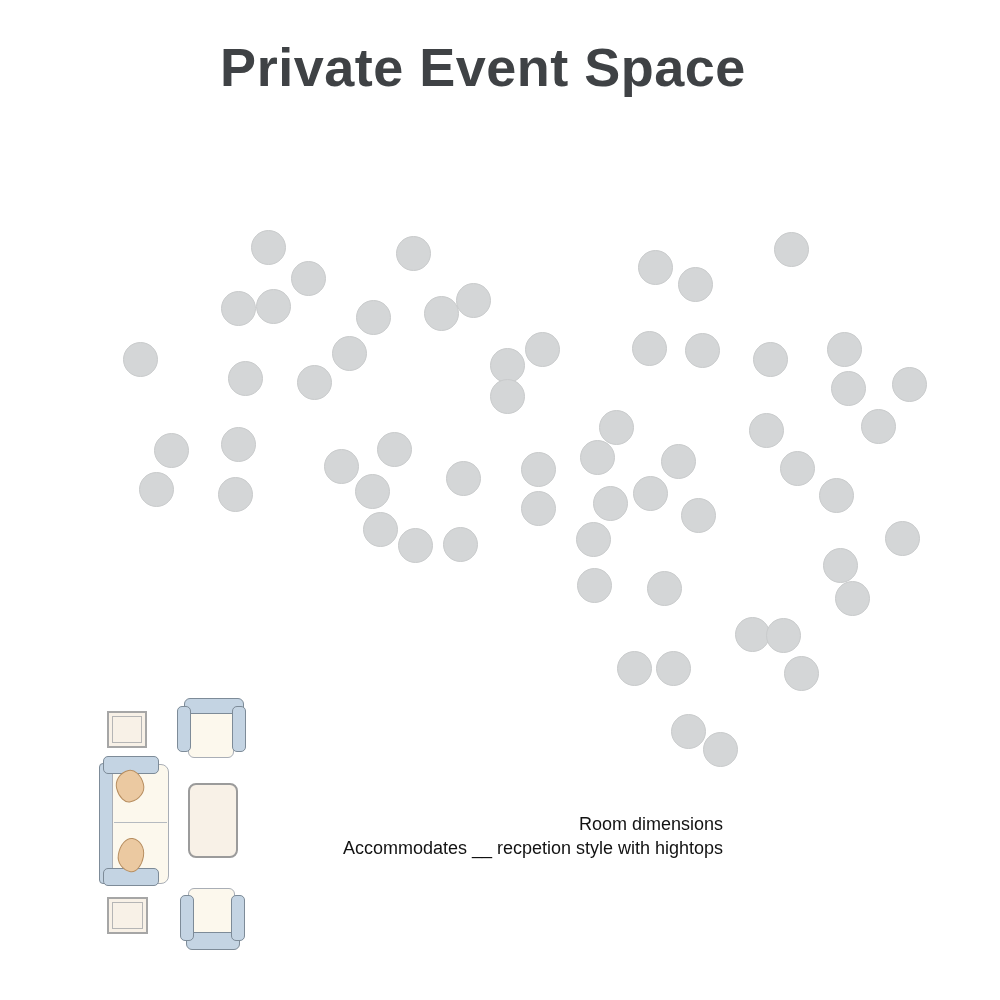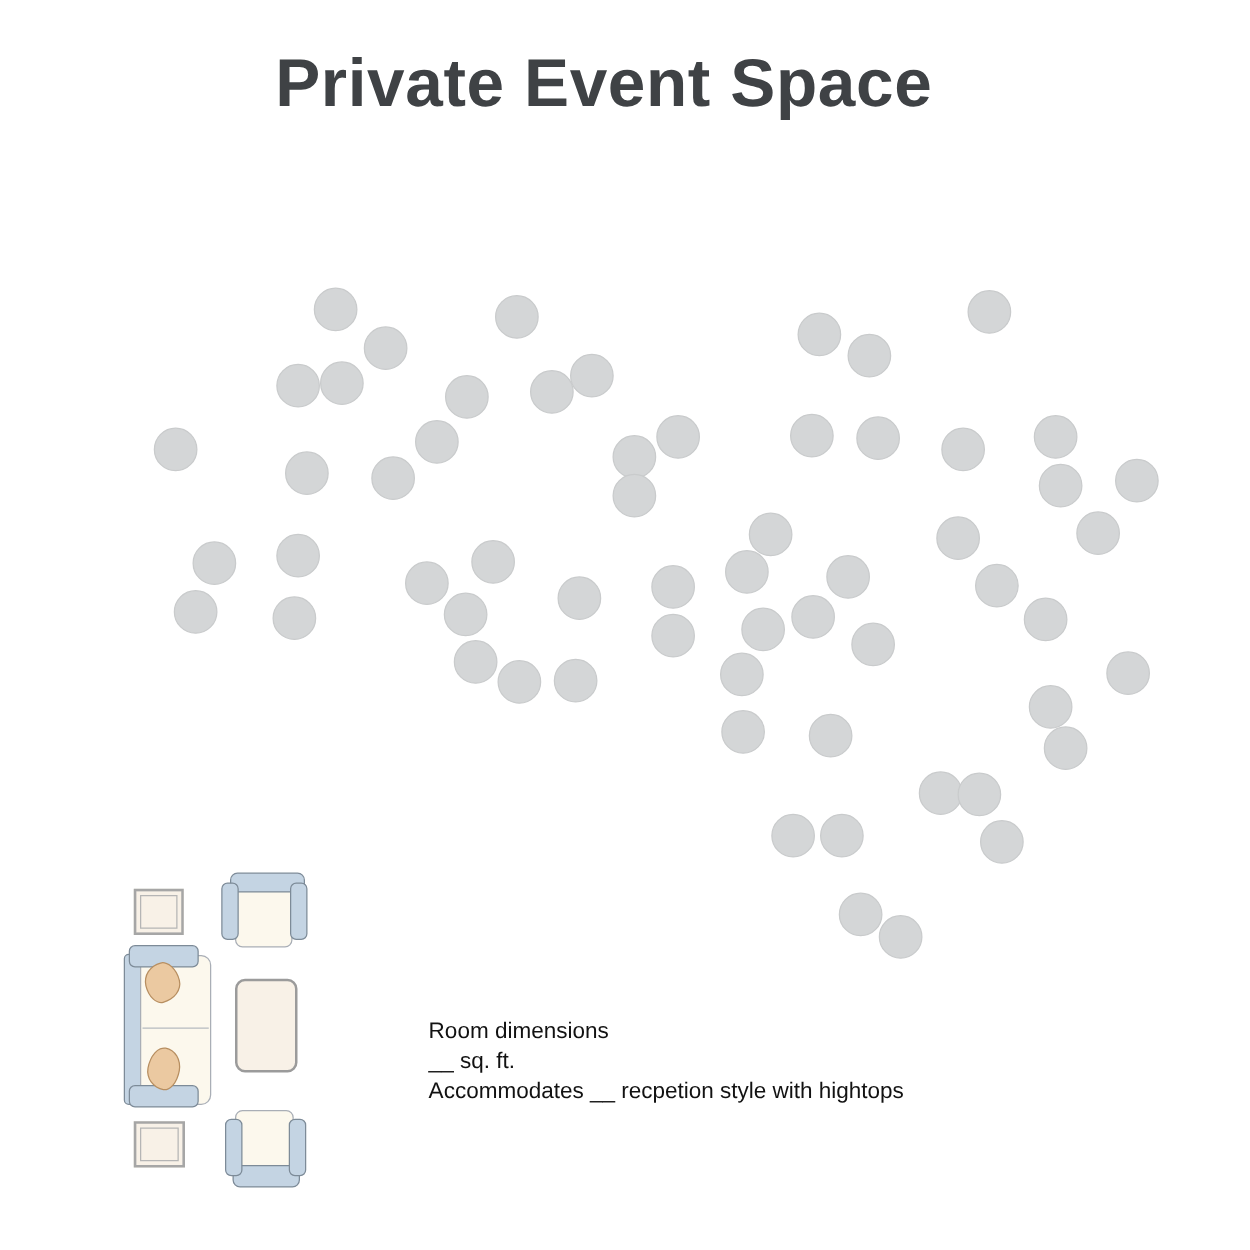--- a/index.html
+++ b/index.html
@@ -55,21 +55,21 @@
     width:35px;height:35px;
     border-radius:50%;
     background:var(--dot-fill);
     border:1px solid var(--dot-edge);
     box-sizing:border-box;
   }
   .caption{
     position:absolute;
     left:533px;top:812px;
     transform:translateX(-50%);
-    text-align:left;
+    text-align:right;
     font-size:18px;
     line-height:24px;
     color:var(--body-text);
     white-space:nowrap;
   }
   
   .furn{position:absolute;box-sizing:border-box;}
   .blue-part{
     position:absolute;box-sizing:border-box;
     background:var(--furniture-blue);
@@ -195,17 +195,16 @@
       <div class="cream-part" style="left:9px;top:1px;width:47px;height:55px;border-radius:6px;z-index:1;"></div>
       <div class="blue-part" style="left:7px;top:45px;width:54px;height:18px;border-radius:6px;z-index:2;"></div>
       <div class="blue-part" style="left:1px;top:8px;width:14px;height:46px;border-radius:5px;z-index:3;"></div>
       <div class="blue-part" style="left:52px;top:8px;width:14px;height:46px;border-radius:5px;z-index:3;"></div>
     </div>
 
   </div>
 
   <div class="caption">
     <div>Room dimensions</div>
-    <div>__ sq. ft.</div>
     <div>Accommodates __  recpetion style with hightops</div>
   </div>
 
 </div>
 
 </body></html>

